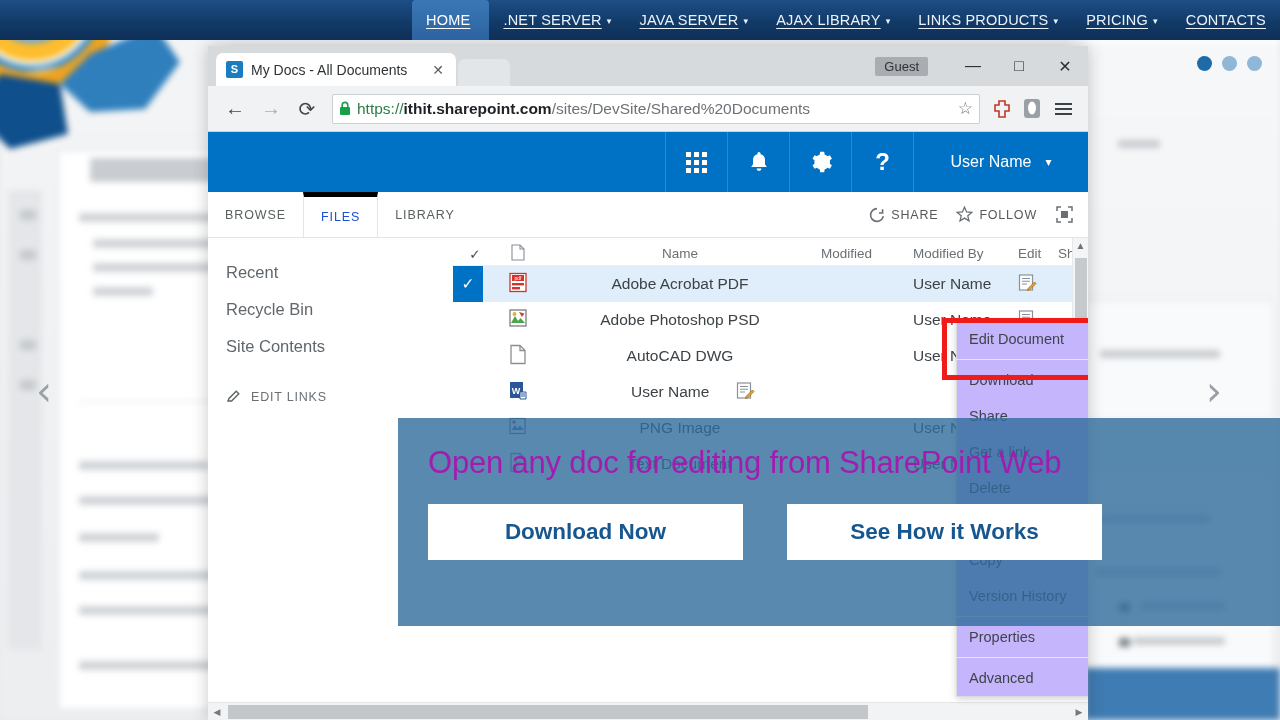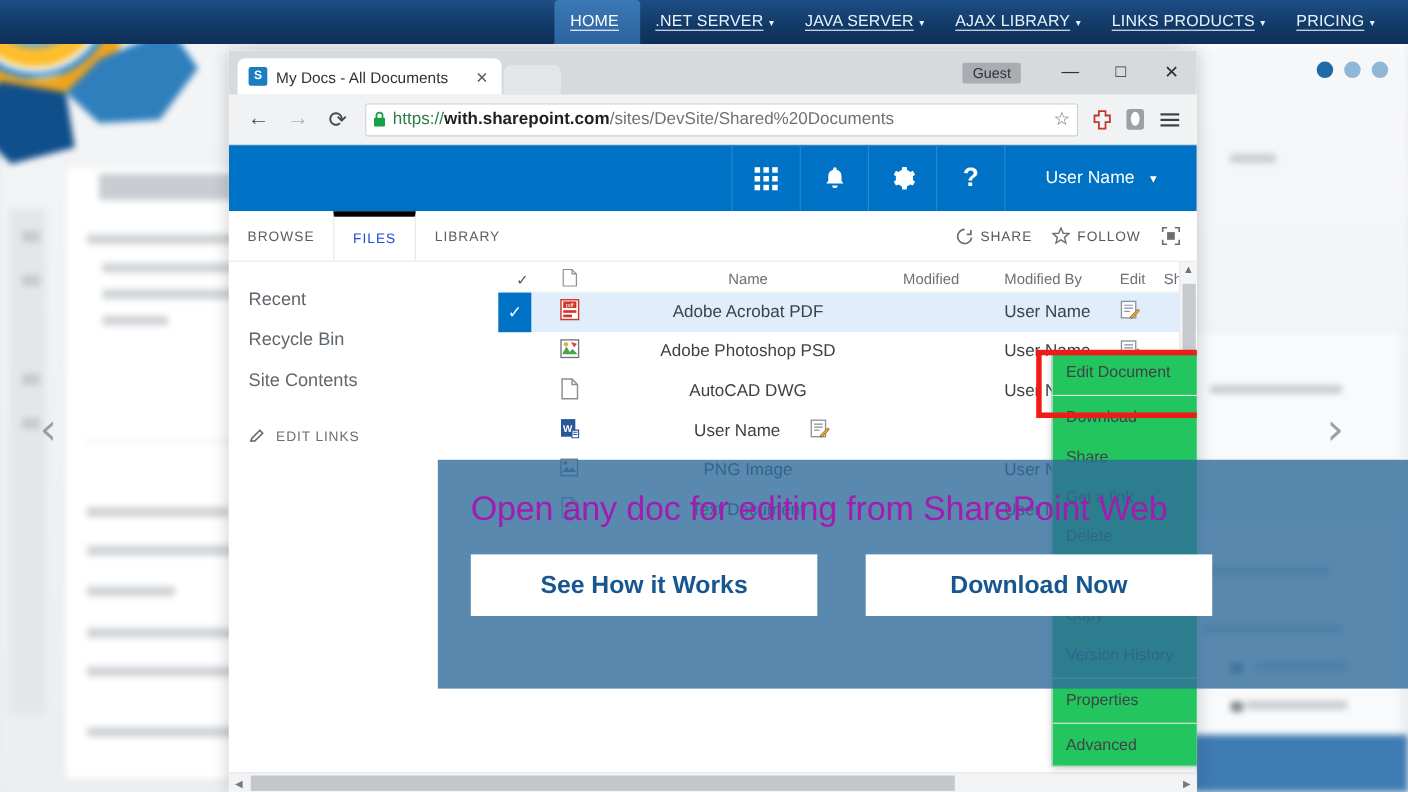--- a/index.html
+++ b/index.html
@@ -55,21 +55,20 @@
   }
 
   
   .logo-gear { position: absolute; left: -60px; top: -66px; width: 280px; height: 260px; }
 
   
   #topnav {
     position: absolute; left: 0; top: 0; width: 1280px; height: 40px;
     background: linear-gradient(180deg,#1d4e86 0%, #123a68 55%, #0e2f57 100%);
     display: flex; align-items: stretch; justify-content: flex-end;
-    padding-right: 16px;
     z-index: 30;
   }
   #topnav .navspacer { flex: 0 0 300px; }
   .navitem {
     display: flex; align-items: center; gap: 5px;
     padding: 0 14px; height: 40px; cursor: pointer;
     color: #eaf3fb; font-size: 14.5px; letter-spacing: .2px;
     text-decoration: none; white-space: nowrap;
   }
   .navitem .lbl { text-decoration: underline; text-underline-offset: 3px; }
@@ -218,21 +217,21 @@
     position: absolute; left: 0; bottom: 0; width: 880px; height: 18px;
     background: #f2f3f4; border-top: 1px solid #e4e6e8; display:flex; align-items:center;
   }
   .hscroll .arr { width: 18px; text-align:center; font-size: 9px; color:#74797d; cursor:pointer;}
   .hscroll .htrack { flex:1; height: 14px; position: relative; }
   .hscroll .hthumb { position:absolute; left: 2px; top: 0; width: 640px; height: 14px; background:#c3c7ca; }
 
   
   .ctxmenu {
     position: absolute; left: 748px; top: 274px; width: 157px;
-    background: #22c55e; border: 1px solid #d9dcde; box-shadow: 0 2px 7px rgba(0,0,0,.18);
+    background: #c4b5fd; border: 1px solid #d9dcde; box-shadow: 0 2px 7px rgba(0,0,0,.18);
     z-index: 24; font-size: 14.5px; color: #3f4449;
   }
   .ctxitem { padding: 10px 12px; cursor: pointer; display:flex; align-items:center; }
   .ctxsep { height: 1px; background: #e5e7e9; margin: 2px 0; }
 
   
   .redbox {
     position: absolute; left: 734px; top: 272px; width: 183px; height: 62px;
     border: 5px solid #f01b18; z-index: 26; pointer-events: none;
   }
@@ -339,20 +338,23 @@
     <span class="caret">▾</span>
   </div>
   <div class="navitem">
     <span class="lbl">LINKS PRODUCTS</span>
     <span class="caret">▾</span>
   </div>
   <div class="navitem">
     <span class="lbl">PRICING</span>
     <span class="caret">▾</span>
   </div>
+  <div class="navitem">
+    <span class="lbl">CONTACTS</span>
+  </div>
 </div>
 
 <div id="browser">
 
   <div class="tabstrip">
     <div class="tab">
       <span class="sp-favicon">S</span>
       <span>My Docs - All Documents</span>
       <span class="tab-close">✕</span>
     </div>
@@ -367,21 +369,21 @@
 
   <div class="addrbar">
     <span class="navbtn">←</span>
     <span class="navbtn dim">→</span>
     <span class="navbtn">⟳</span>
     <div class="urlbox">
       <svg width="12" height="15" viewBox="0 0 12 15">
         <rect x="1" y="6" width="10" height="8" rx="1" fill="#17a04a"></rect>
         <path d="M3.2 6.2 V4.2 a2.8 2.8 0 0 1 5.6 0 V6.2" fill="none" stroke="#17a04a" stroke-width="1.6"></path>
       </svg>
-      <span class="url"><span class="proto">https://</span><span class="host">with.sharepoint.com</span><span class="path">/sites/DevSite/Shared%20Documents</span></span>
+      <span class="url"><span class="proto">https://</span><span class="host">ithit.sharepoint.com</span><span class="path">/sites/DevSite/Shared%20Documents</span></span>
       <span class="star">☆</span>
     </div>
     <span class="ext-icon">
       <svg width="22" height="22" viewBox="0 0 22 22">
         <path d="M8 3h6v4h4v6h-4v6H8v-6H4V7h4z" fill="none" stroke="#c0392b" stroke-width="1.6"></path>
       </svg>
     </span>
     <span class="ext-icon">
       <svg width="20" height="21" viewBox="0 0 20 21">
         <rect x="2" y="1" width="16" height="19" rx="3" fill="#9aa0a5"></rect>
@@ -669,22 +671,22 @@
       </span>
     <span class="arr">▶</span>
   </div>
 </div>
 
 <div class="promo">
   <h1>
     <span>Open any doc for editing from SharePoint Web</span><br>
   </h1>
   <div class="btns">
+    <div class="btn">Download Now</div>
     <div class="btn">See How it Works</div>
-    <div class="btn">Download Now</div>
   </div>
 </div>
 
 <div class="carr l">‹</div>
 <div class="carr r">›</div>
 <div class="dots">
   <i class="on"></i>
   <i></i>
   <i></i>
 </div>

